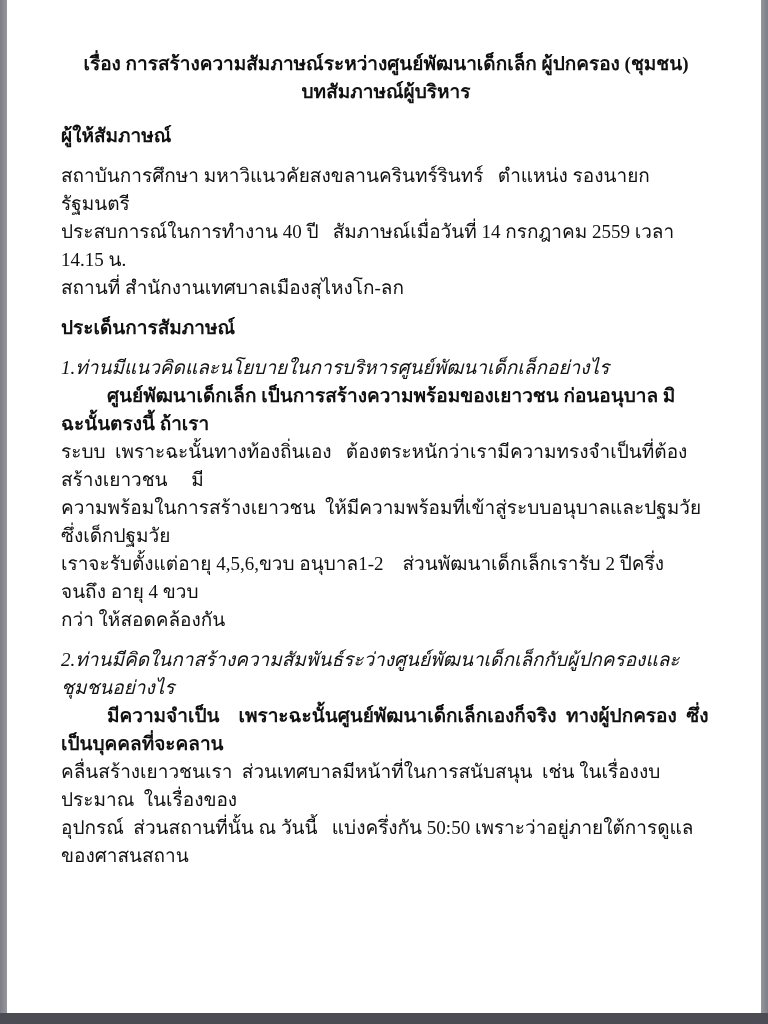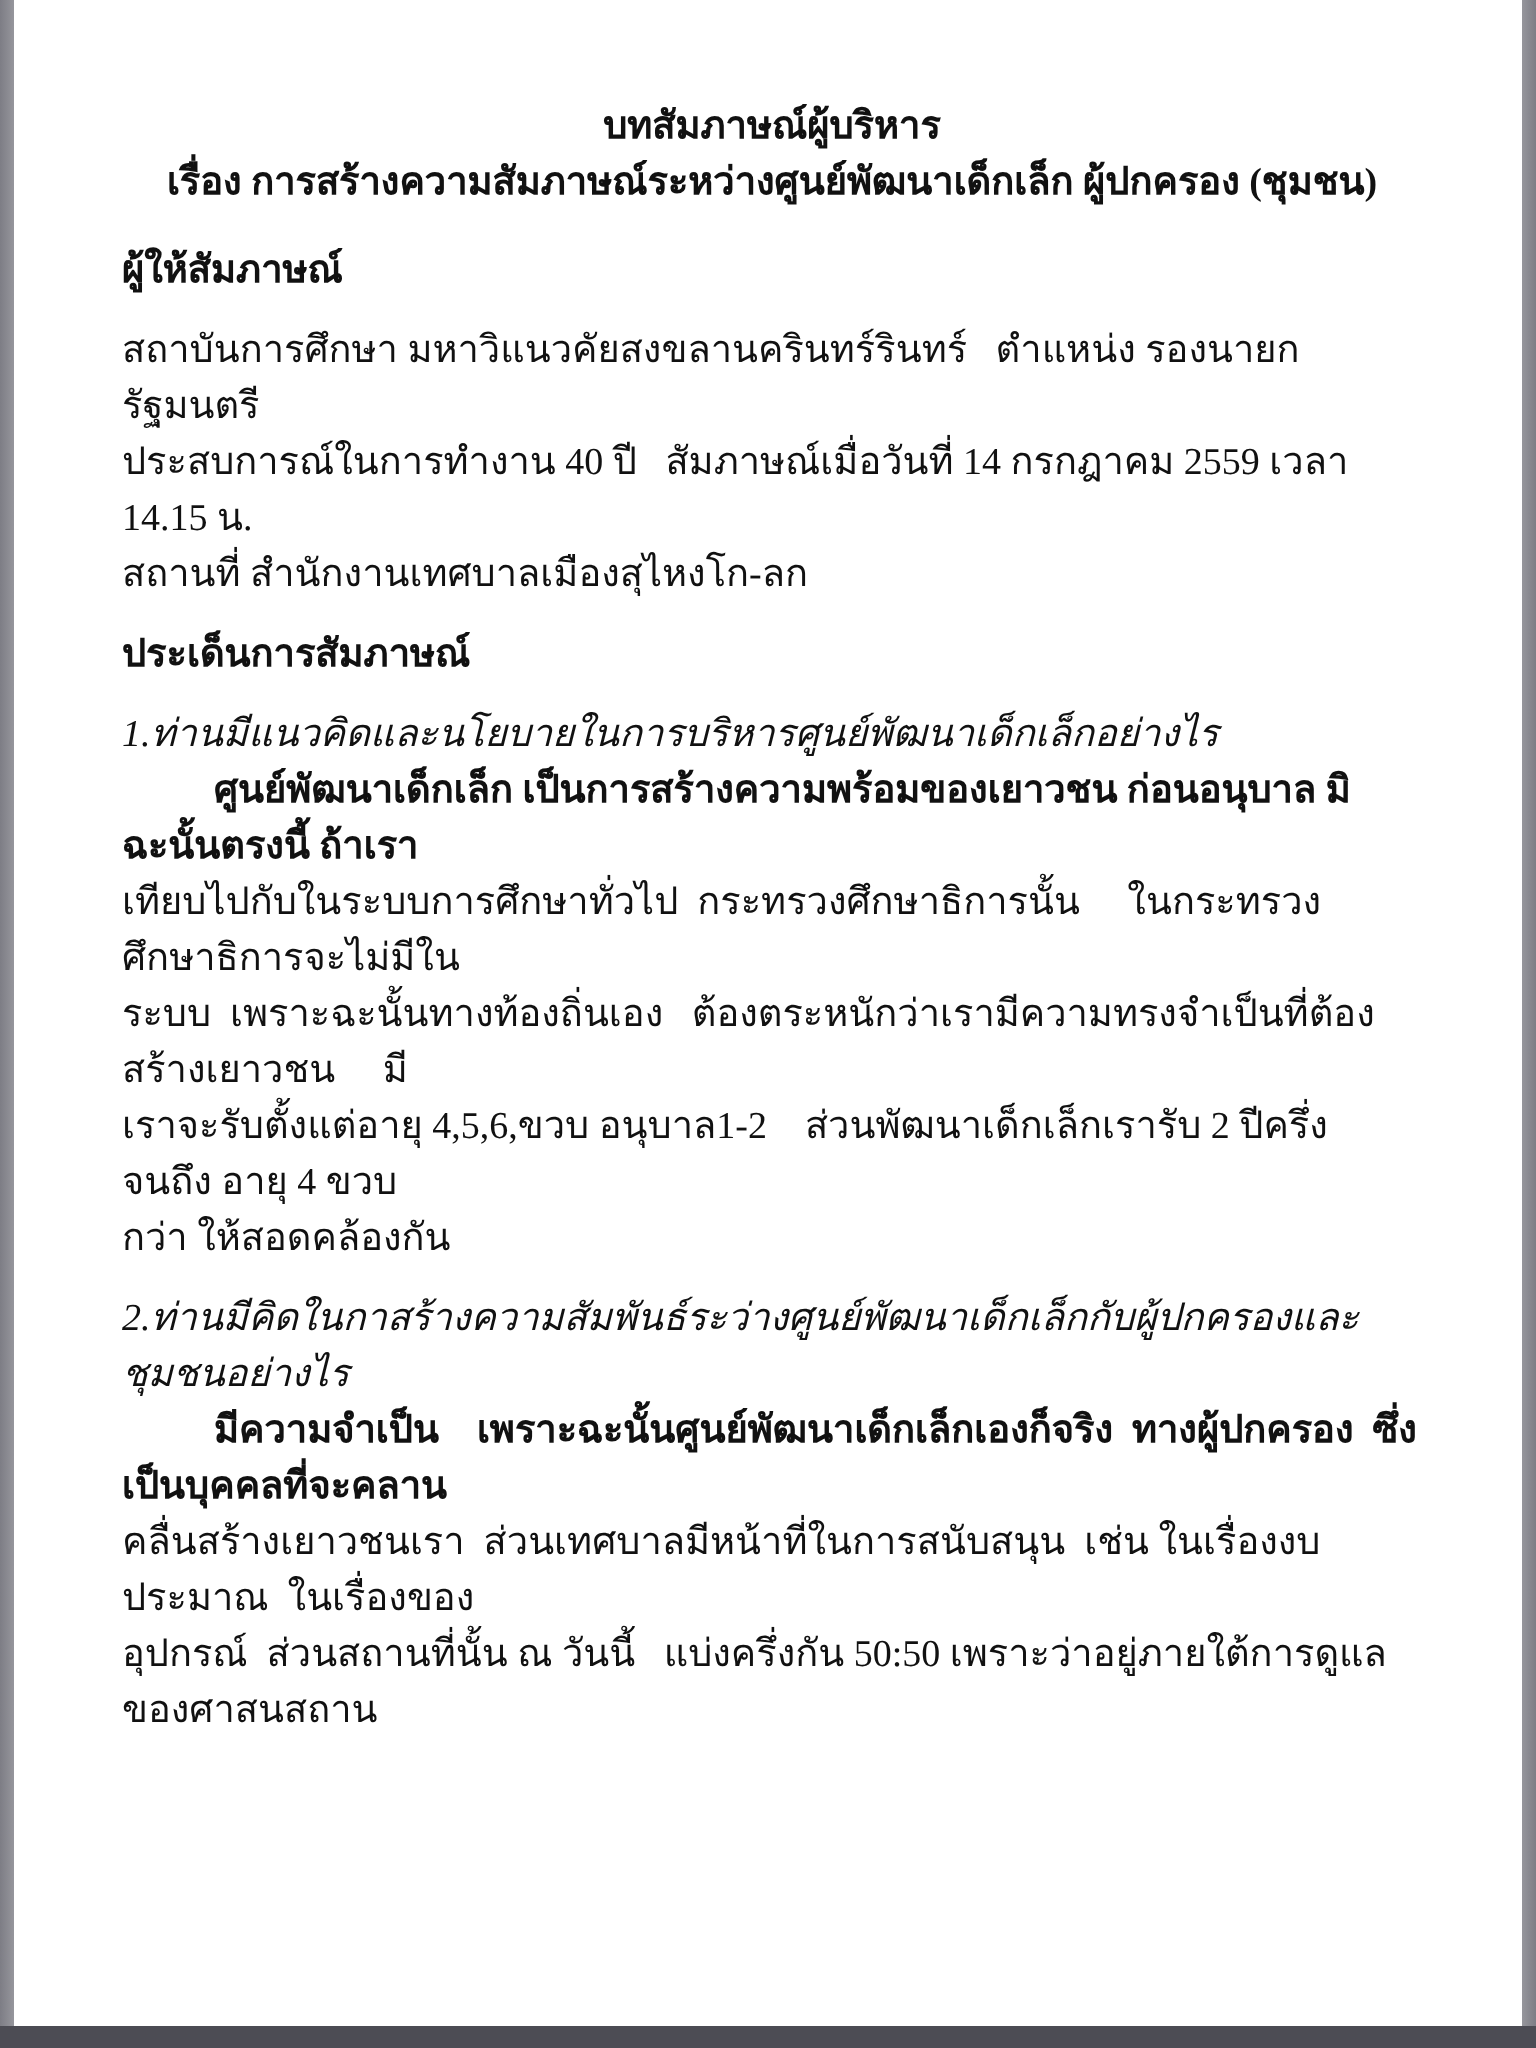--- a/index.html
+++ b/index.html
@@ -39,41 +39,41 @@
 </head>
 <body>
 
 <div class="viewer">
   <div class="edge left"></div>
   <div class="edge right"></div>
 
   <div class="page">
 
     <div class="title-block">
+      <div class="line">เรื่อง การสร้างความสัมภาษณ์ระหว่างศูนย์พัฒนาเด็กเล็ก ผู้ปกครอง (ชุมชน)</div>
       <div class="line">บทสัมภาษณ์ผู้บริหาร</div>
-      <div class="line">เรื่อง การสร้างความสัมภาษณ์ระหว่างศูนย์พัฒนาเด็กเล็ก ผู้ปกครอง (ชุมชน)</div>
     </div>
 
     <div class="section-heading">ผู้ให้สัมภาษณ์</div>
 
     <div class="info-block">
         <div class="line">สถาบันการศึกษา มหาวิแนวคัยสงขลานครินทร์รินทร์   ตำแหน่ง รองนายกรัฐมนตรี</div>
         <div class="line">ประสบการณ์ในการทำงาน 40 ปี   สัมภาษณ์เมื่อวันที่ 14 กรกฎาคม 2559 เวลา 14.15 น.</div>
         <div class="line">สถานที่ สำนักงานเทศบาลเมืองสุไหงโก-ลก</div>
       </div>
 
     <div class="section-heading">ประเด็นการสัมภาษณ์</div>
 
     <div id="qa-container">
         <div class="qa-section">
           <div class="question-line">1.ท่านมีแนวคิดและนโยบายในการบริหารศูนย์พัฒนาเด็กเล็กอย่างไร</div>
           <div class="answer">
             <div class="line">ศูนย์พัฒนาเด็กเล็ก เป็นการสร้างความพร้อมของเยาวชน ก่อนอนุบาล มิฉะนั้นตรงนี้ ถ้าเรา</div>
-            <div class="line">เทียบไปกับในระบบการศึกษาทั่วไป  กระทรวงศึกษาธิการนั้น     ในกระทรวงศึกษาธิการจะไม่มีใน</div>
             <div class="line">ระบบ  เพราะฉะนั้นทางท้องถิ่นเอง   ต้องตระหนักว่าเรามีความทรงจำเป็นที่ต้องสร้างเยาวชน     มี</div>
+            <div class="line">ความพร้อมในการสร้างเยาวชน  ให้มีความพร้อมที่เข้าสู่ระบบอนุบาลและปฐมวัย    ซึ่งเด็กปฐมวัย</div>
             <div class="line">เราจะรับตั้งแต่อายุ 4,5,6,ขวบ อนุบาล1-2    ส่วนพัฒนาเด็กเล็กเรารับ 2 ปีครึ่ง จนถึง อายุ 4 ขวบ</div>
             <div class="line">กว่า ให้สอดคล้องกัน</div>
           </div>
         </div>
         <div class="qa-section">
           <div class="question-line">2.ท่านมีคิดในกาสร้างความสัมพันธ์ระว่างศูนย์พัฒนาเด็กเล็กกับผู้ปกครองและชุมชนอย่างไร</div>
           <div class="answer">
             <div class="line">มีความจำเป็น    เพราะฉะนั้นศูนย์พัฒนาเด็กเล็กเองก็จริง  ทางผู้ปกครอง  ซึ่งเป็นบุคคลที่จะคลาน</div>
             <div class="line">คลื่นสร้างเยาวชนเรา  ส่วนเทศบาลมีหน้าที่ในการสนับสนุน  เช่น ในเรื่องงบประมาณ  ในเรื่องของ</div>
             <div class="line">อุปกรณ์  ส่วนสถานที่นั้น ณ วันนี้   แบ่งครึ่งกัน 50:50 เพราะว่าอยู่ภายใต้การดูแลของศาสนสถาน</div>

